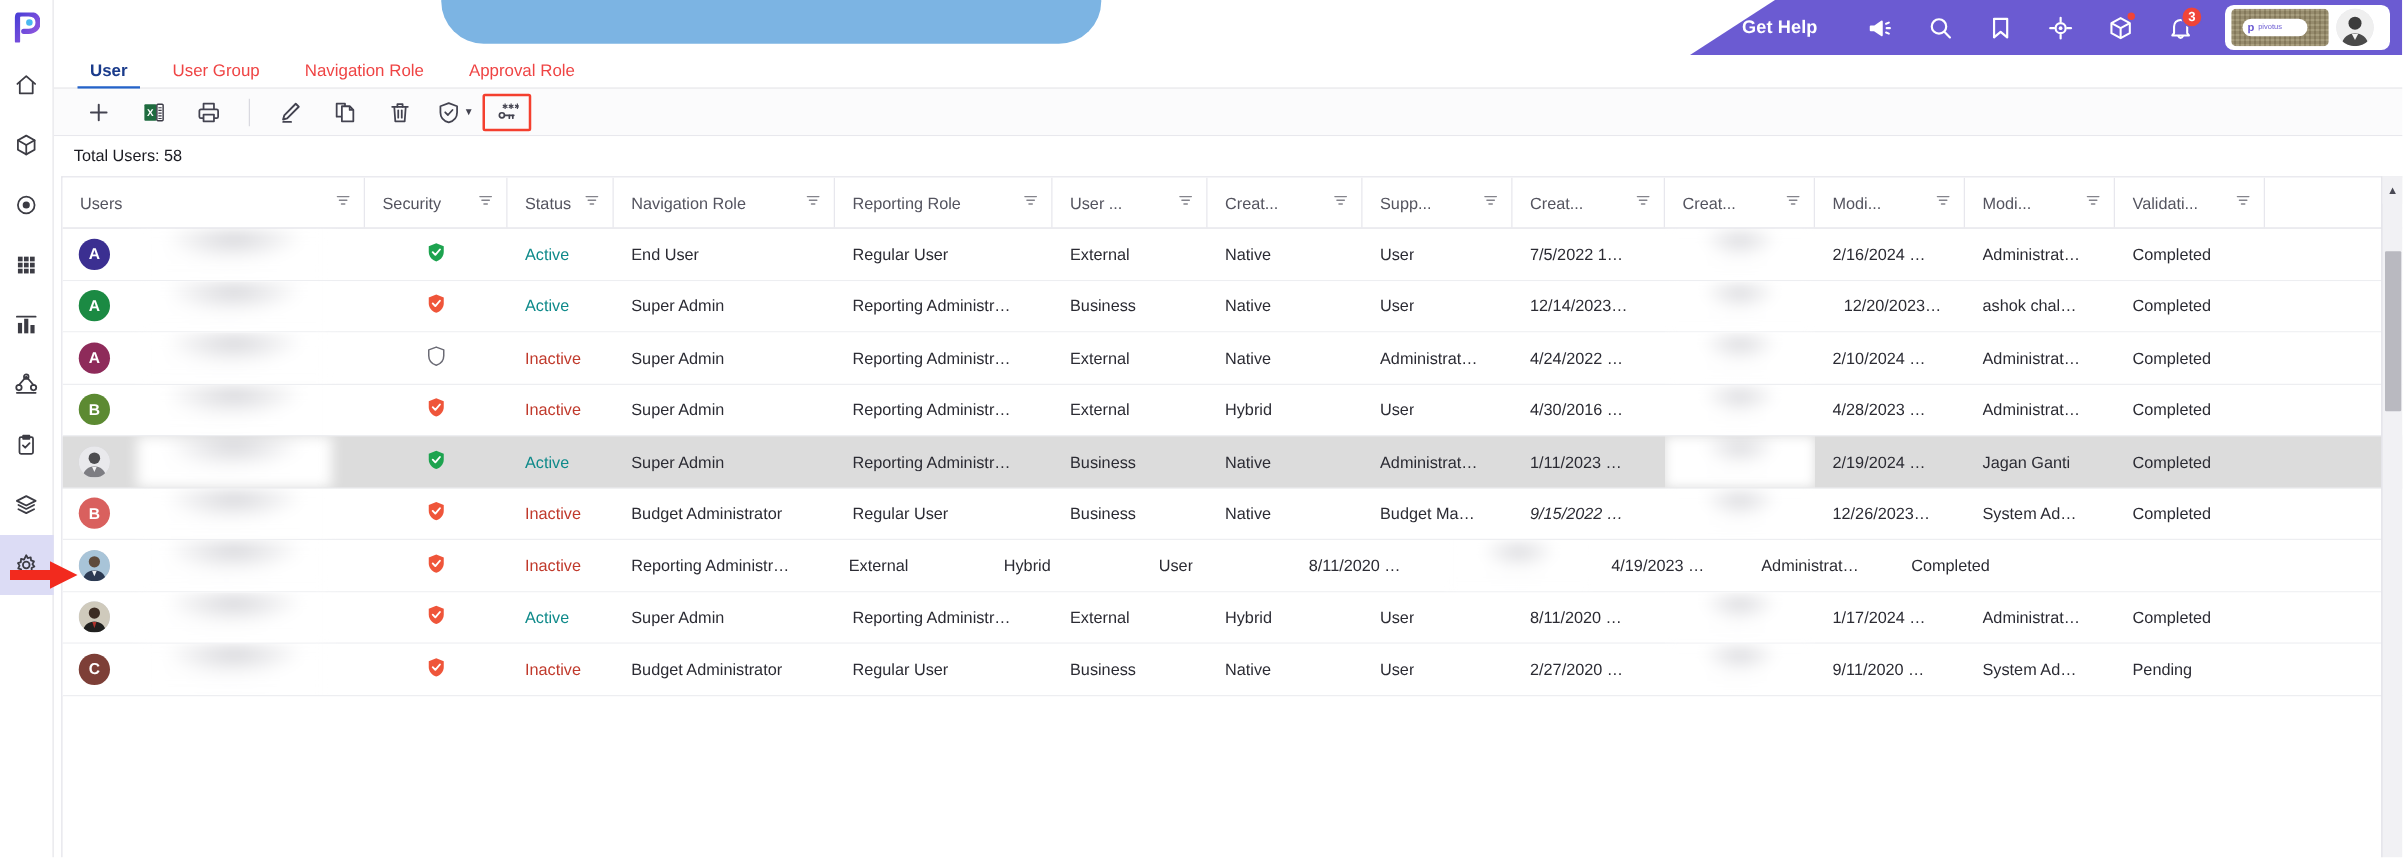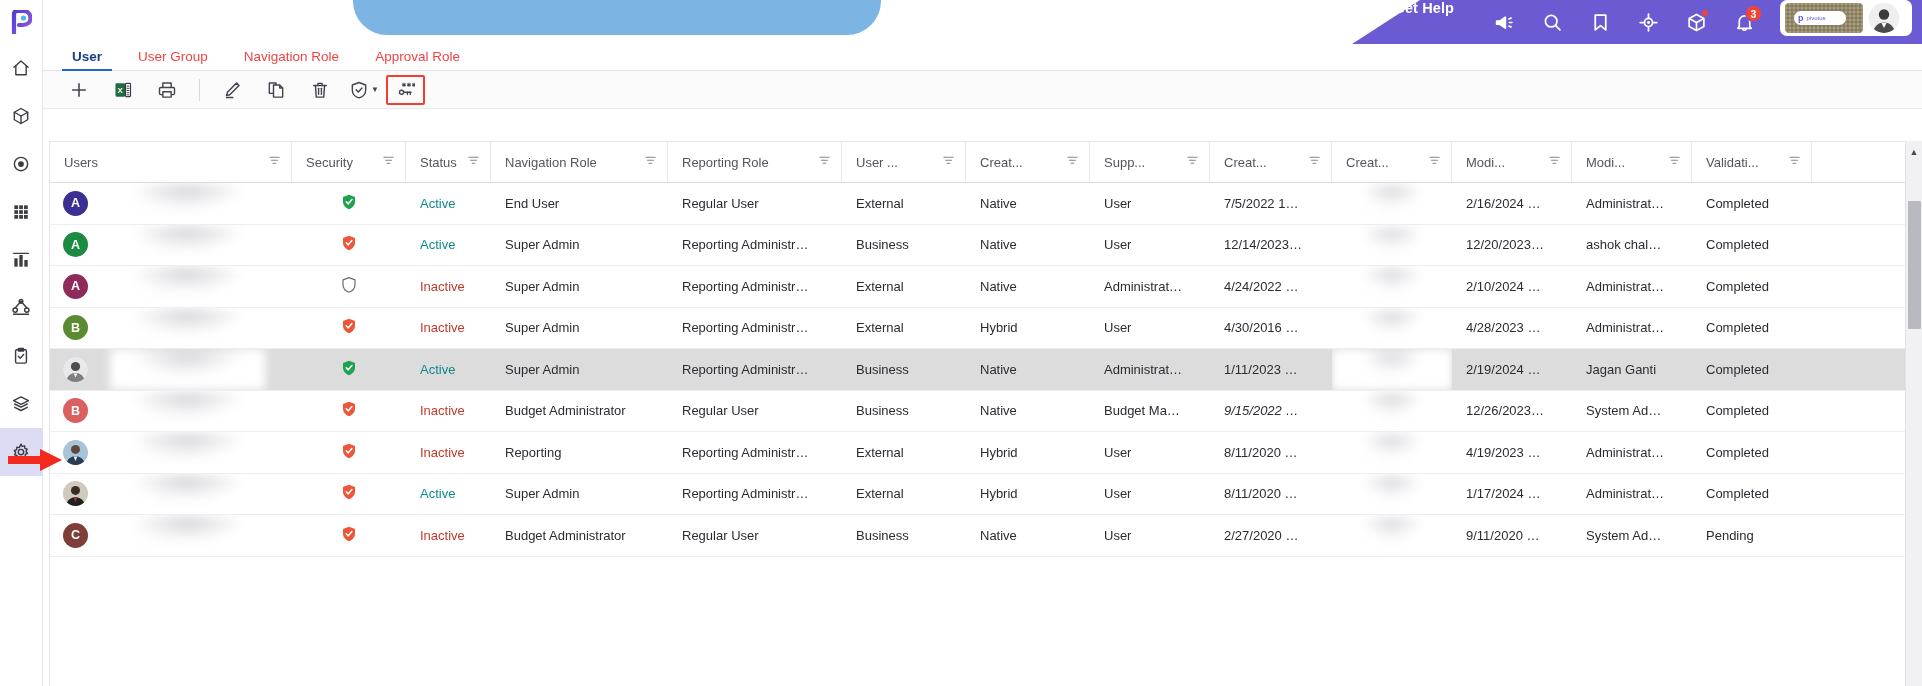--- a/index.html
+++ b/index.html
@@ -28,21 +28,21 @@
 
   
   .topbar { position:absolute; left:43px; top:0; right:0; height:44px; background:#fff; }
   .purple-bar {
     position:absolute; right:0; top:0; height:44px; width:570px;
     background:#6b5bd2;
     clip-path: polygon(68px 0, 100% 0, 100% 100%, 0 100%);
   }
   .purple-inner {
     position:absolute; right:0; top:0; height:44px; width:570px;
-    display:flex; align-items:flex-start; justify-content:flex-end; gap:0px;
+    display:flex; align-items:center; justify-content:flex-end; gap:0px;
     padding-right: 10px;
   }
   .gethelp {
     color:#fff; font-size:14.5px; font-weight:bold; letter-spacing:.1px;
     margin-right:26px; cursor:pointer; white-space:nowrap;
   }
   .hdr-icon {
     width:48px; height:44px; display:flex; align-items:center; justify-content:center;
     color:#fff; cursor:pointer; position:relative;
   }
@@ -450,20 +450,21 @@
       <svg width="19" height="19" viewBox="0 0 24 24" fill="none" stroke="currentColor" stroke-width="1.7" stroke-linecap="round">
         <text x="7" y="9" font-size="7.5" fill="currentColor" stroke="none" font-family="Liberation Sans, sans-serif">✱✱✱</text>
         <circle cx="7" cy="15.5" r="2.6"></circle>
         <path d="M9.6 15.5 H19"></path>
           <path d="M14.5 15.5 V18.4"></path>
           <path d="M18 15.5 V18.4"></path>
       </svg>
     </div>
   </div>
 
+  <div class="total-users">Total Users: 58</div>
 
   <div class="grid-wrap">
     <div class="grid-head" id="grid-head">
         <div class="gh-cell" style="width: 242px; flex: 0 0 242px;">
           <span class="lbl">Users</span>
           <span><svg class="filter-ico" width="13" height="13" viewBox="0 0 24 24" stroke="currentColor" stroke-width="2" stroke-linecap="round">
               <path d="M3.5 6 H20.5"></path>
               <path d="M6.5 11.5 H17.5"></path>
               <path d="M9.5 17 H14.5"></path>
             </svg></span>
@@ -649,21 +650,21 @@
           <div class="gr-cell" style="width: 120px; flex: 0 0 120px;">
             <span class="txt">User</span>
           </div>
           <div class="gr-cell" style="width: 122px; flex: 0 0 122px;">
             <span class="txt">12/14/2023…</span>
           </div>
           <div class="gr-cell" style="width: 120px; flex: 0 0 120px; position: relative;">
             <span class="txt"></span>
             <span class="date2-blur"></span>
           </div>
-          <div class="gr-cell" style="width: 120px; flex: 0 0 120px;">
+          <div class="gr-cell" style="width: 120px; flex: 0 0 120px; justify-content: center;">
             <span class="txt">12/20/2023…</span>
           </div>
           <div class="gr-cell" style="width: 120px; flex: 0 0 120px;">
             <span class="txt">ashok chal…</span>
           </div>
           <div class="gr-cell" style="width: 120px; flex: 0 0 120px;">
             <span class="txt">Completed</span>
           </div>
         </div>
         <div class="grid-row">
@@ -890,23 +891,20 @@
           </div>
           <div class="gr-cell center" style="width: 114px; flex: 0 0 114px;">
             <span><svg width="16" height="18" viewBox="0 0 24 26">
                 <path d="M12 2 L21 5.4 V12.4 C21 18.2 17 22.2 12 23.8 C7 22.2 3 18.2 3 12.4 V5.4 Z" fill="#ef553a"></path>
                 <path d="M7.8 12.6 L10.9 15.8 L16.4 9.4" fill="none" stroke="#ffffff" stroke-width="2.3" stroke-linecap="round" stroke-linejoin="round"></path>
               </svg></span>
           </div>
           <div class="gr-cell" style="width: 85px; flex: 0 0 85px;">
             <span class="txt st-inactive">Inactive</span>
           </div>
-          <div class="gr-cell" style="width: 177px; flex: 0 0 177px;">
-            <span class="txt">Reporting</span>
-          </div>
           <div class="gr-cell" style="width: 174px; flex: 0 0 174px;">
             <span class="txt">Reporting Administr…</span>
           </div>
           <div class="gr-cell" style="width: 124px; flex: 0 0 124px;">
             <span class="txt">External</span>
           </div>
           <div class="gr-cell" style="width: 124px; flex: 0 0 124px;">
             <span class="txt">Hybrid</span>
           </div>
           <div class="gr-cell" style="width: 120px; flex: 0 0 120px;">

